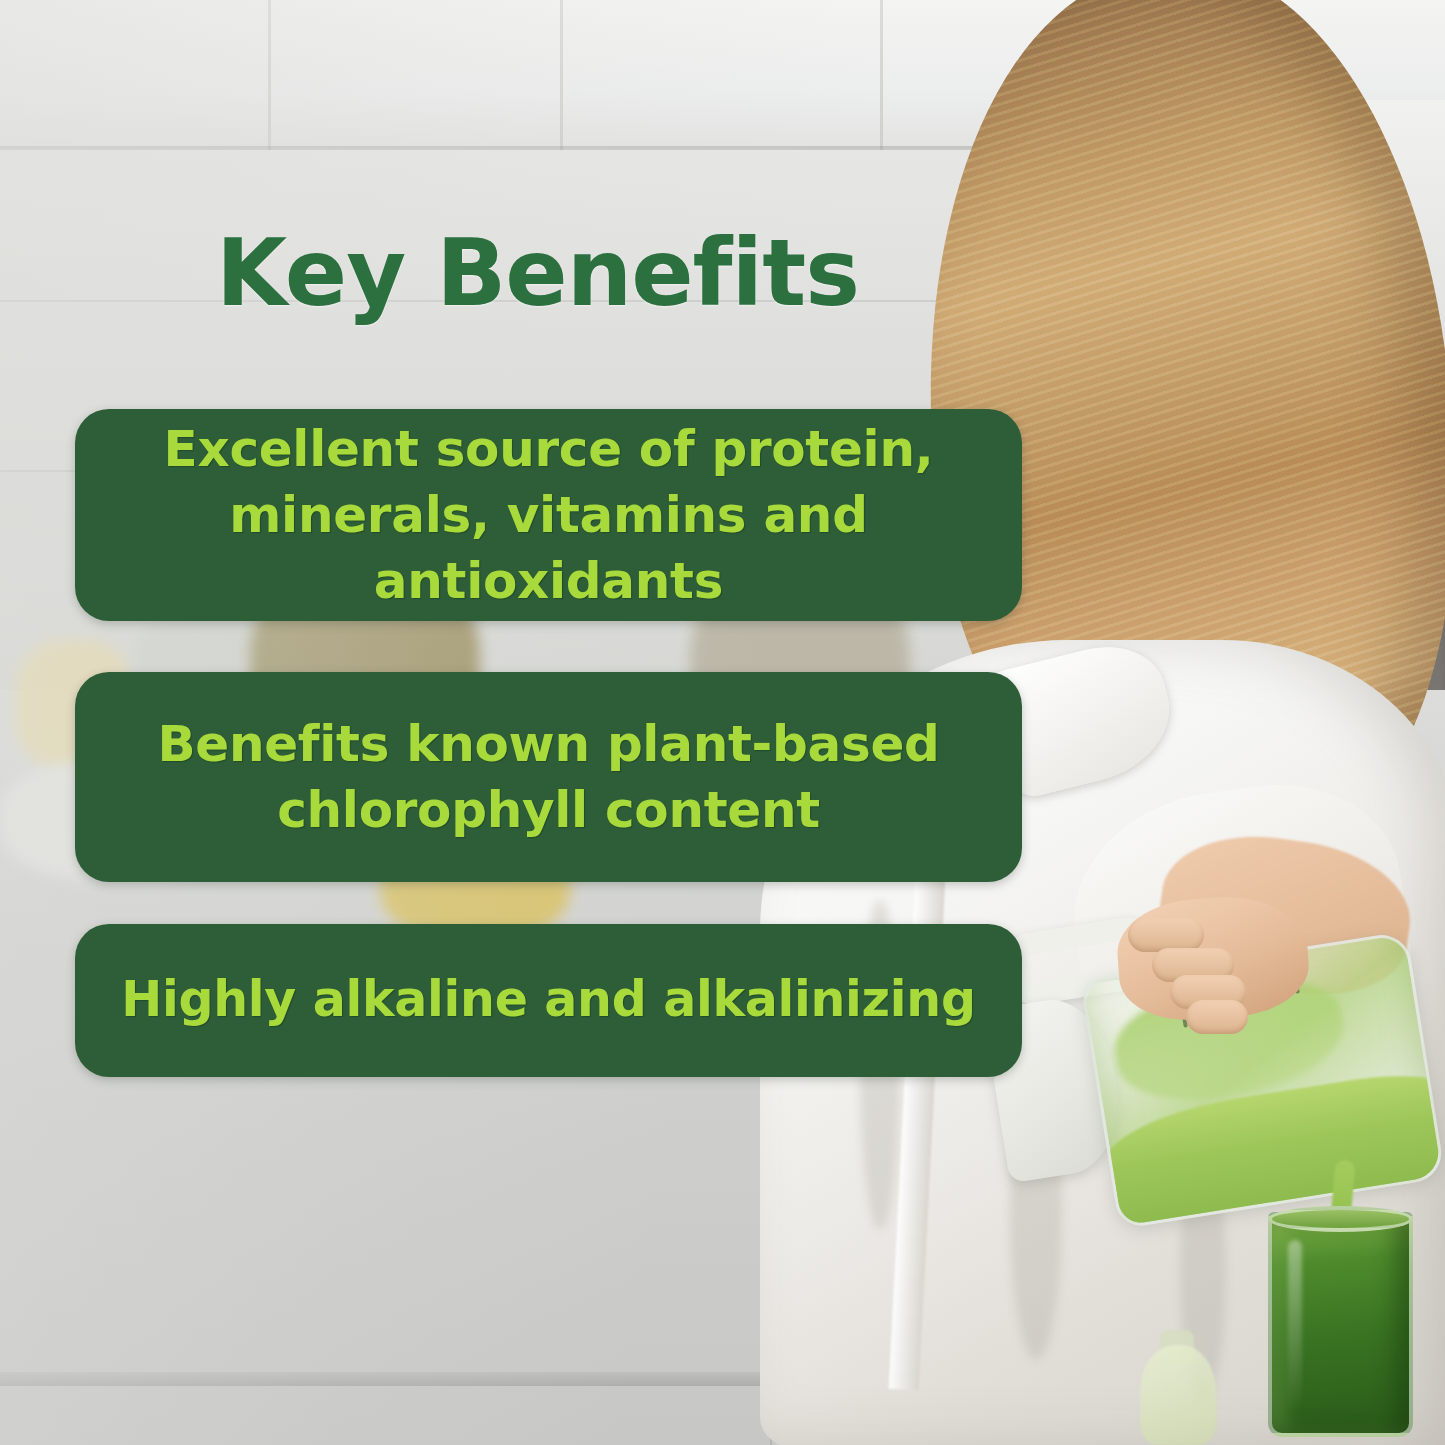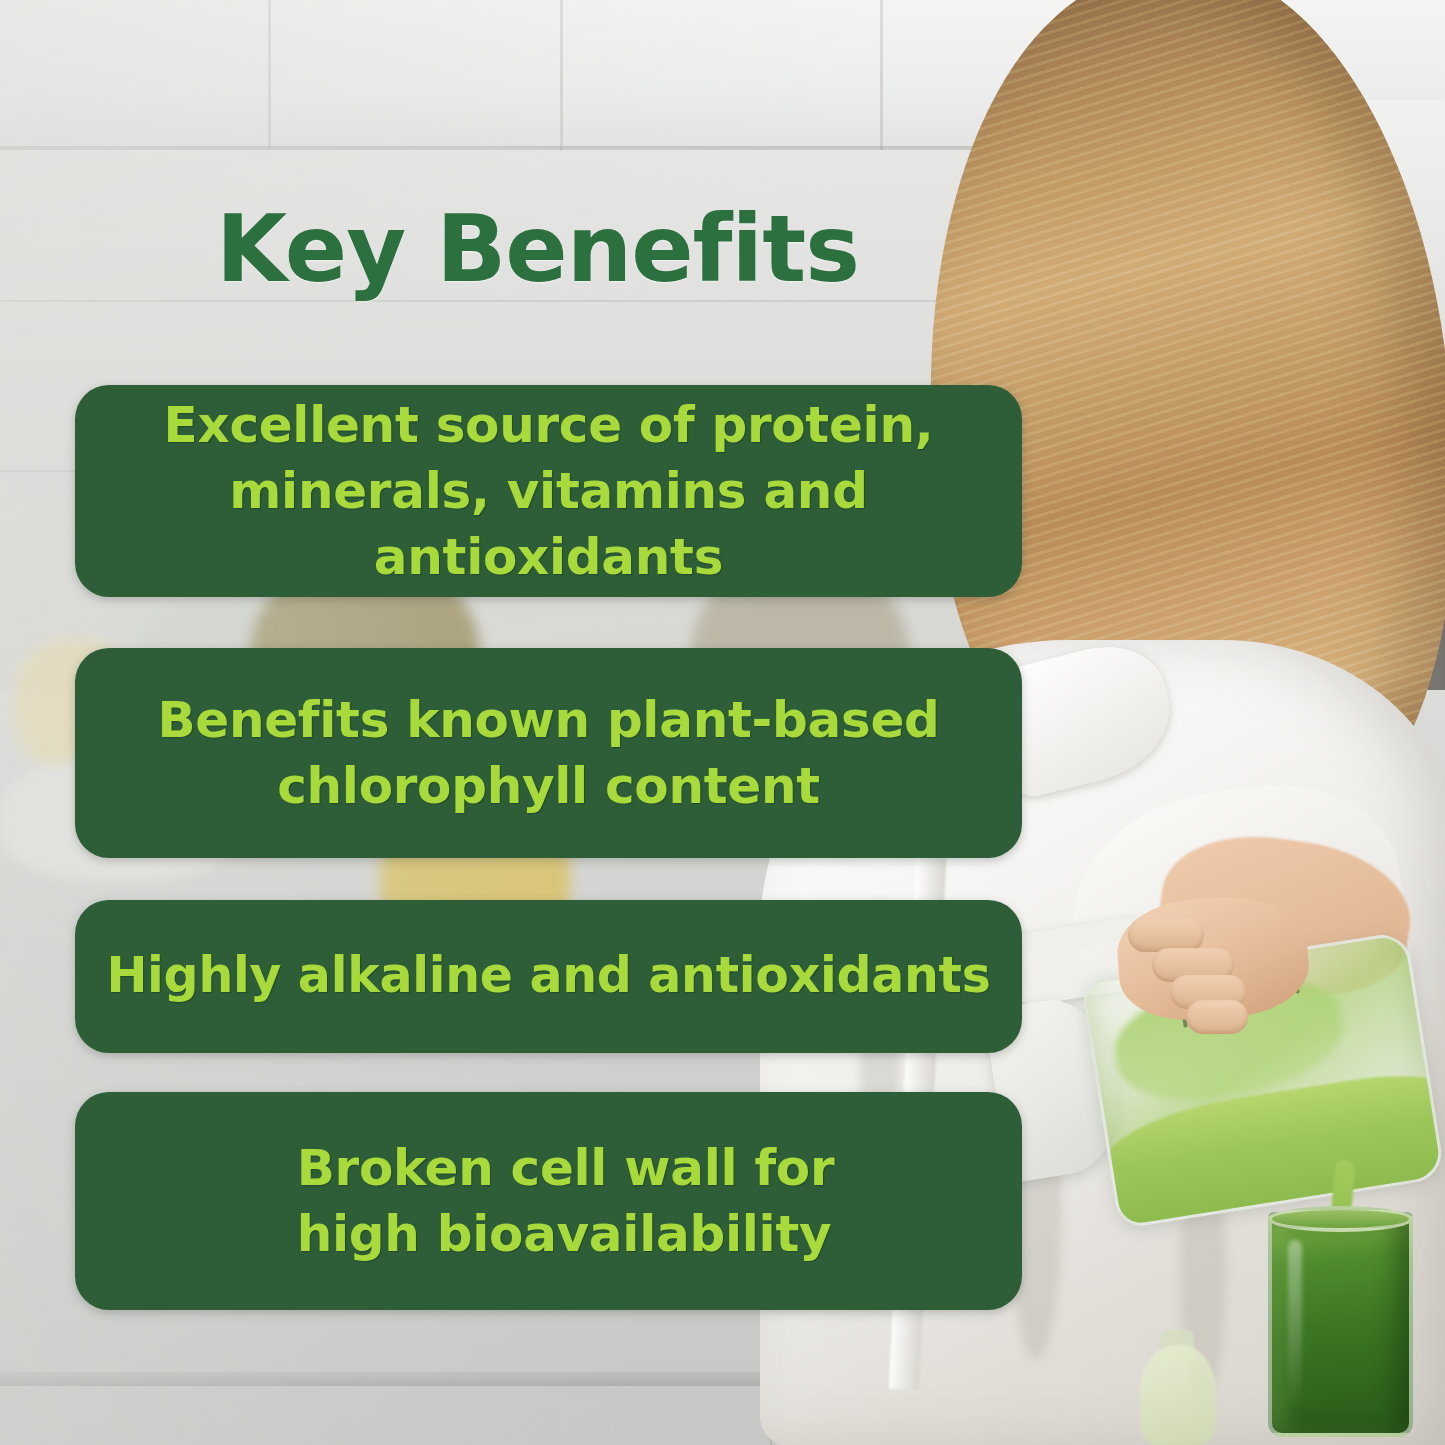--- a/index.html
+++ b/index.html
@@ -293,21 +293,21 @@
     position:absolute; left:1160px; top:1330px; width:34px; height:34px;
     background:rgba(214,222,192,.85); border-radius:8px; filter:blur(1px);
   }
 
   .photo-veil {
     position:absolute; inset:0;
     background:linear-gradient(100deg, rgba(222,223,219,.55) 0%, rgba(222,223,219,.15) 34%, rgba(222,223,219,0) 52%);
   }
 
   
-  #overlay { position:absolute; inset:0; }
+  #overlay { position:absolute; inset:0;margin-top:24px; }
 
   #page-title {
     position:absolute; left:0; top:196px; width:1075px;
     text-align:center;
     font-size:92px; font-weight:bold; letter-spacing:-1px;
     color:#2c7040;
     font-family:"DejaVu Sans", sans-serif;
     text-shadow:0 1px 2px rgba(255,255,255,.55);
   }
 
@@ -431,21 +431,17 @@
     <div class="benefit-text">Excellent source of protein,
 minerals, vitamins and antioxidants</div>
   </div>
 
   <div class="benefit-card" id="card-1">
     <div class="benefit-text">Benefits known plant-based
 chlorophyll content</div>
   </div>
 
   <div class="benefit-card" id="card-2">
-    <div class="benefit-text">Highly alkaline and antioxidants</div>
+    <div class="benefit-text">Highly alkaline and alkalinizing</div>
   </div>
 
-  <div class="benefit-card" id="card-3">
-    <div class="benefit-text">Broken cell wall for
-high bioavailability</div>
-  </div>
 
 </div>
 
 </body></html>

